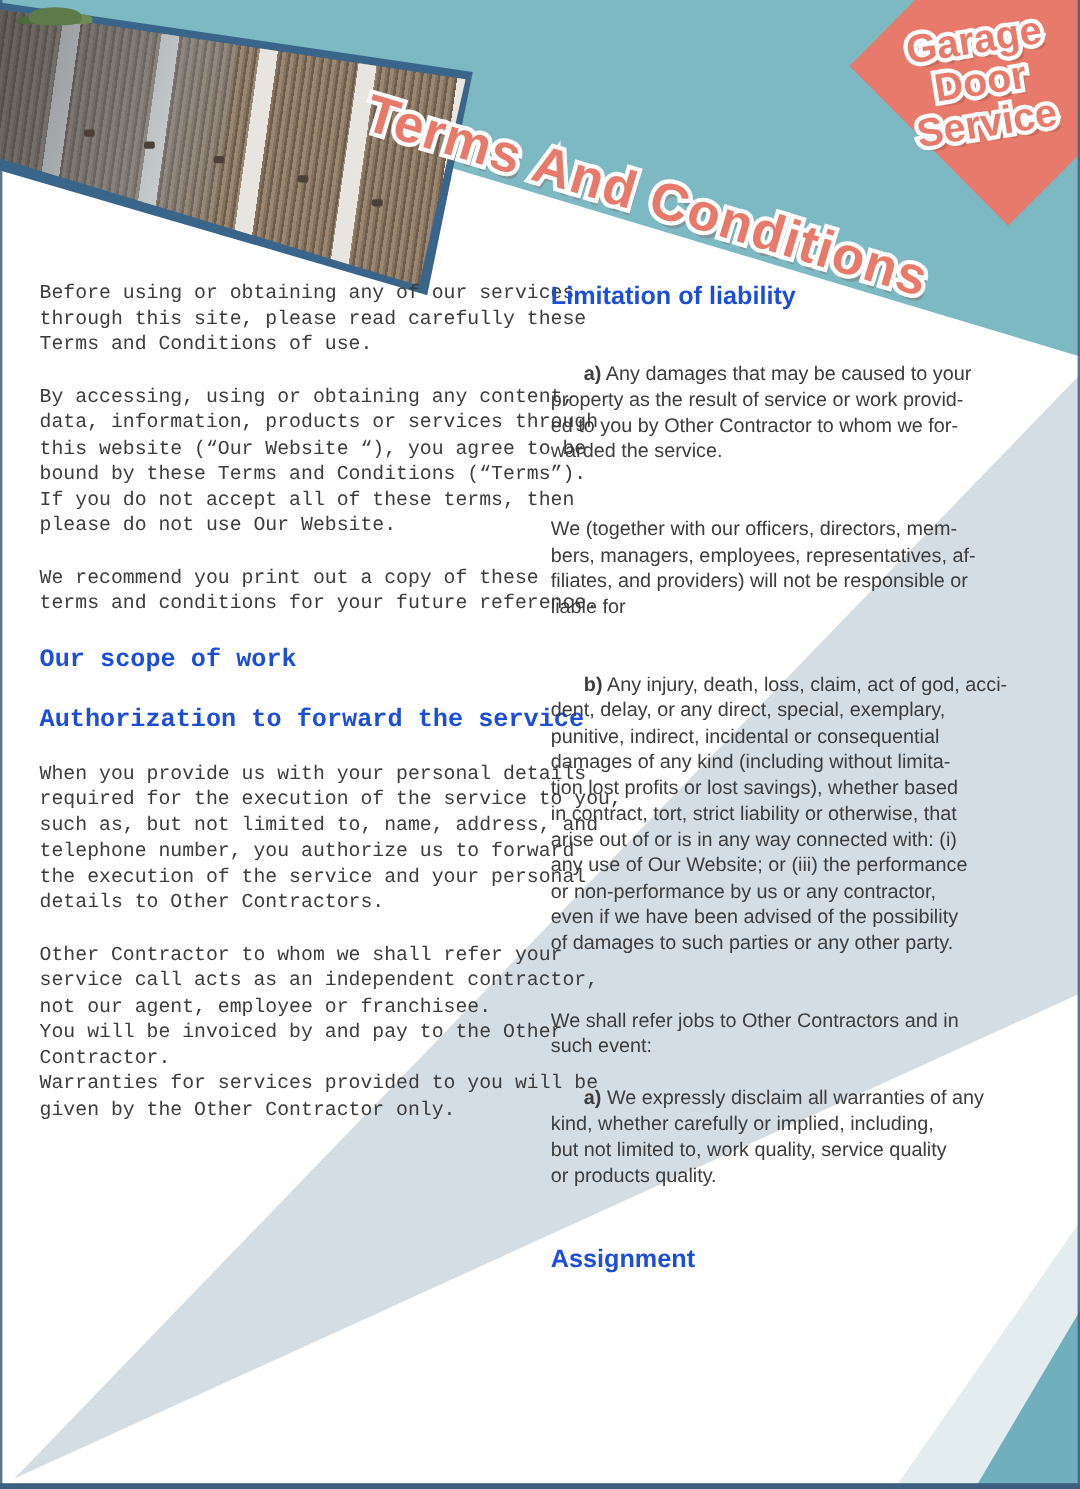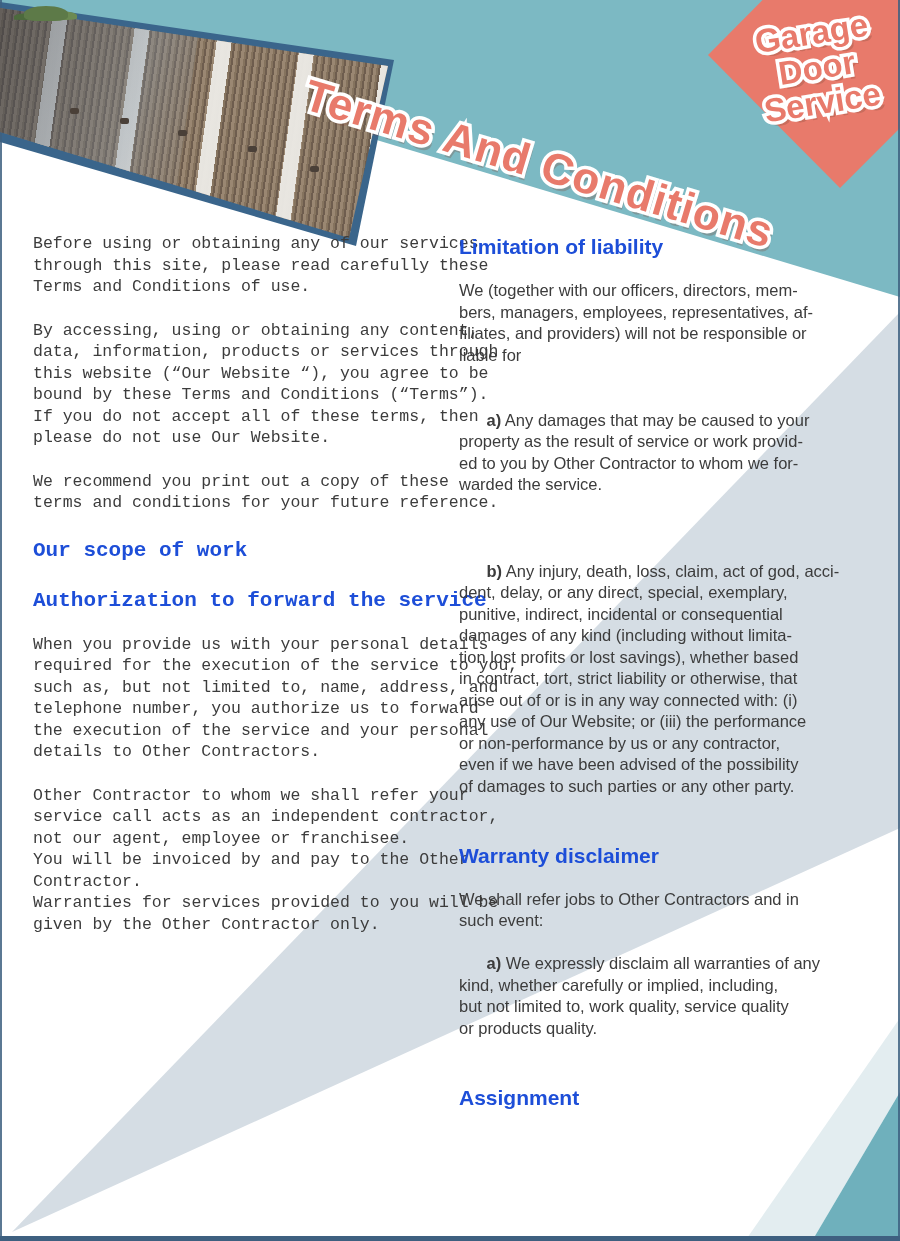--- a/index.html
+++ b/index.html
@@ -127,44 +127,43 @@
 service call acts as an independent contractor,
 not our agent, employee or franchisee.
 You will be invoiced by and pay to the Other
 Contractor.
 Warranties for services provided to you will be
 given by the Other Contractor only.</p>
   </div>
 
   <div class="col col-right">
     <h2>Limitation of liability</h2>
-    <p>We (together with our officers, directors, mem-
-bers, managers, employees, representatives, af-
-filiates, and providers) will not be responsible or
-liable for</p>
     <p>
       <b>a)</b><span> Any damages that may be caused to your
 property as the result of service or work provid-
 ed to you by Other Contractor to whom we for-
 warded the service.</span>
     </p>
+    <p>We (together with our officers, directors, mem-
+bers, managers, employees, representatives, af-
+filiates, and providers) will not be responsible or
+liable for</p>
     <p>
       <b>b)</b><span> Any injury, death, loss, claim, act of god, acci-
 dent, delay, or any direct, special, exemplary,
 punitive, indirect, incidental or consequential
 damages of any kind (including without limita-
 tion lost profits or lost savings), whether based
 in contract, tort, strict liability or otherwise, that
 arise out of or is in any way connected with: (i)
 any use of Our Website; or (iii) the performance
 or non-performance by us or any contractor,
 even if we have been advised of the possibility
 of damages to such parties or any other party.</span>
     </p>
-    <h2>Warranty disclaimer</h2>
     <p class="m0">We shall refer jobs to Other Contractors and in
 such event:</p>
     <p class="m0">
       <b>a)</b><span> We expressly disclaim all warranties of any
 kind, whether carefully or implied, including,
 but not limited to, work quality, service quality
 or products quality.</span>
     </p>
     <h2>Assignment</h2>
 

